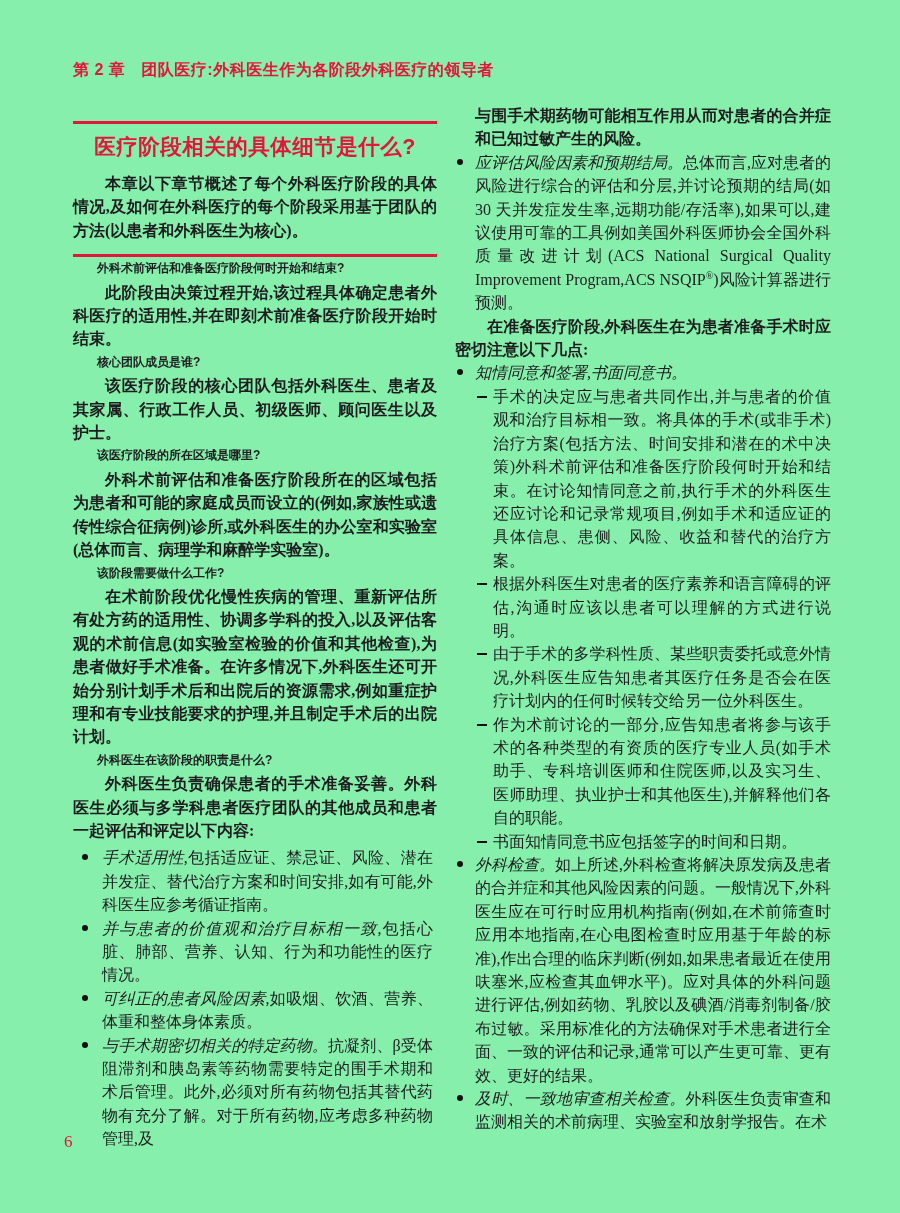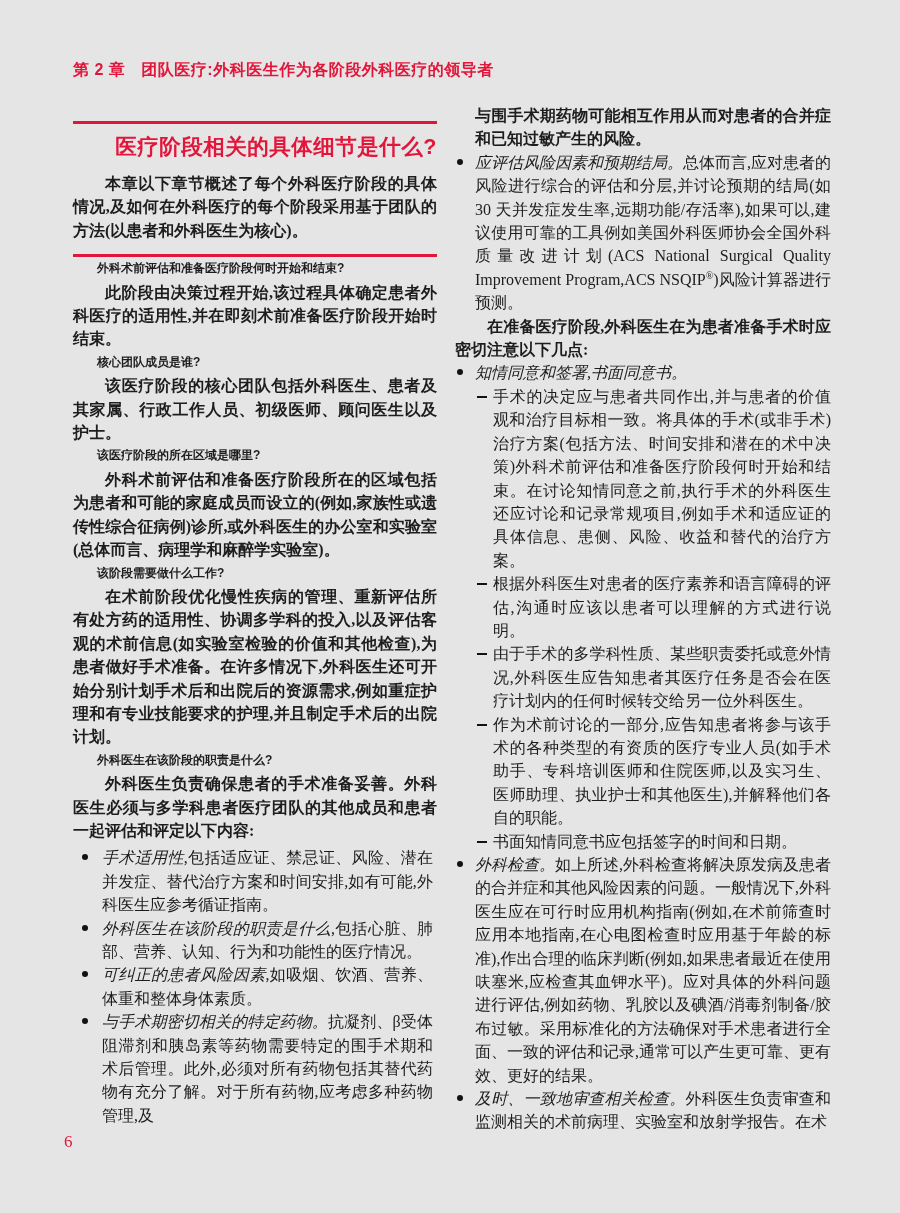--- a/index.html
+++ b/index.html
@@ -1,35 +1,35 @@
 <!DOCTYPE html>
 <html lang="zh" style="--accent: #e2163a;"><head>
 <meta charset="utf-8">
 <style>
   html,body{margin:0;padding:0;background:#ffffff;}
   .page{
-    position:relative;width:900px;height:1213px;background:#e5e5e5;overflow:hidden;
+    position:relative;width:900px;height:1213px;background:#86efac;overflow:hidden;
     font-family:"Liberation Serif","DejaVu Serif",serif;color:#1d1d1f;
   }
   .running-head{
     position:absolute;left:73px;top:60px;
     font-family:"Liberation Sans","DejaVu Sans",sans-serif;
     font-weight:700;font-size:16px;color:var(--accent,#e2163a);
     letter-spacing:0.5px;white-space:nowrap;
   }
   .rh-chapter{margin-right:16px;}
   .col{position:absolute;font-size:16px;line-height:23.4px;text-align:justify;}
   .col-left{left:73px;top:121px;width:364px;}
   .col-right{left:455px;top:104px;width:376px;}
   .rule{border-top:3.5px solid var(--accent,#e2163a);height:0;}
   .rule-2{margin-top:12px;}
   h1.sec{
     font-family:"Liberation Sans","DejaVu Sans",sans-serif;font-weight:700;
     color:var(--accent,#e2163a);font-size:21.5px;line-height:30px;
-    margin:8px 0 10px;text-align:right;letter-spacing:0.5px;
+    margin:8px 0 10px;text-align:center;letter-spacing:0.5px;
   }
   .subhead{
     font-family:"Liberation Sans","DejaVu Sans",sans-serif;font-weight:700;
     text-indent:2em;margin:0;font-size:12px;
   }
   p.body{margin:0;font-weight:bold;}
   p.indent{text-indent:2em;}
   p.cont{margin-left:20px;}
   ul.bullets{list-style:none;margin:4px;padding:0;}
   ul.bullets li{position:relative;padding-left:25px;}
@@ -79,21 +79,21 @@
     <p class="subhead">外科医生在该阶段的职责是什么?</p>
     <p class="body indent">外科医生负责确保患者的手术准备妥善。外科医生必须与多学科患者医疗团队的其他成员和患者一起评估和评定以下内容:</p>
 
     <ul class="bullets">
       <li>
         <span class="b-dot"></span>
         <span class="lead">手术适用性</span><span>,包括适应证、禁忌证、风险、潜在并发症、替代治疗方案和时间安排,如有可能,外科医生应参考循证指南。</span>
       </li>
       <li>
         <span class="b-dot"></span>
-        <span class="lead">外科医生在该阶段的职责是什么</span><span>,包括心脏、肺部、营养、认知、行为和功能性的医疗情况。</span>
+        <span class="lead">并与患者的价值观和治疗目标相一致</span><span>,包括心脏、肺部、营养、认知、行为和功能性的医疗情况。</span>
       </li>
       <li>
         <span class="b-dot"></span>
         <span class="lead">可纠正的患者风险因素</span><span>,如吸烟、饮酒、营养、体重和整体身体素质。</span>
       </li>
       <li>
         <span class="b-dot"></span>
         <span class="lead">与手术期密切相关的特定药物。</span><span>抗凝剂、β受体阻滞剂和胰岛素等药物需要特定的围手术期和术后管理。此外,必须对所有药物包括其替代药物有充分了解。对于所有药物,应考虑多种药物管理,及</span>
       </li>
     </ul>

